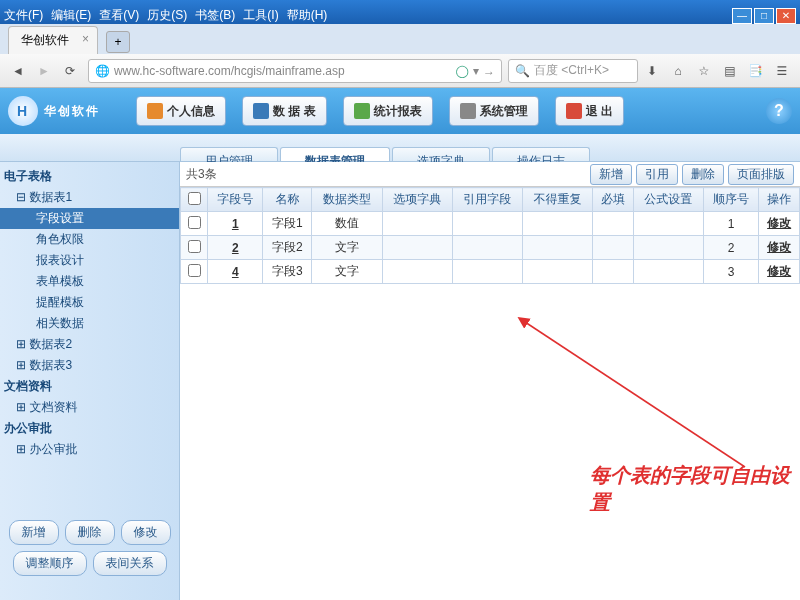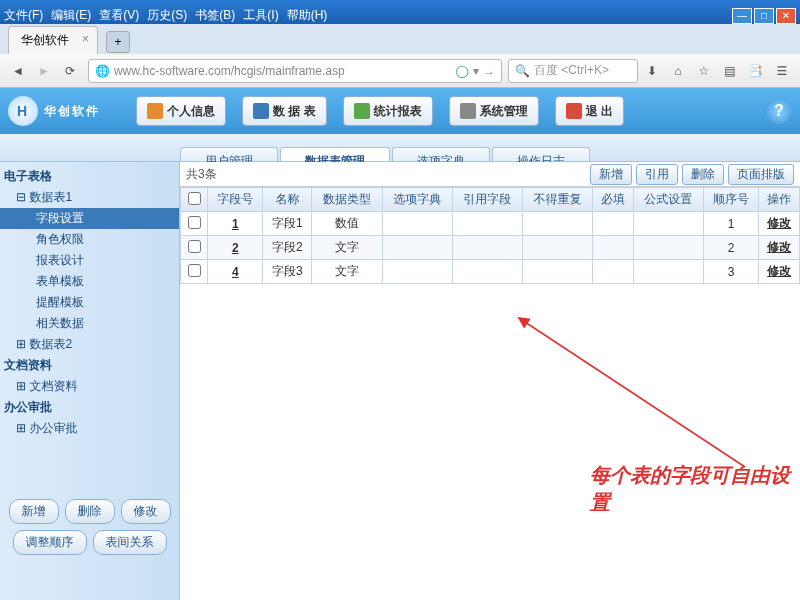--- a/index.html
+++ b/index.html
@@ -142,20 +142,21 @@
    <div id="tree">
           <div class="snode bold">电子表格</div>
           <div class="snode lvl1">⊟ 数据表1</div>
           <div class="snode lvl2 sel">字段设置</div>
           <div class="snode lvl2">角色权限</div>
           <div class="snode lvl2">报表设计</div>
           <div class="snode lvl2">表单模板</div>
           <div class="snode lvl2">提醒模板</div>
           <div class="snode lvl2">相关数据</div>
           <div class="snode lvl1">⊞ 数据表2</div>
+          <div class="snode lvl1">⊞ 数据表3</div>
           <div class="snode bold">文档资料</div>
           <div class="snode lvl1">⊞ 文档资料</div>
           <div class="snode bold">办公审批</div>
           <div class="snode lvl1">⊞ 办公审批</div>
         </div>
    <div class="sbtns" id="sbtns">
           <div class="sbtn">新增</div>
           <div class="sbtn">删除</div>
           <div class="sbtn">修改</div>
           <div class="sbtn">调整顺序</div>

